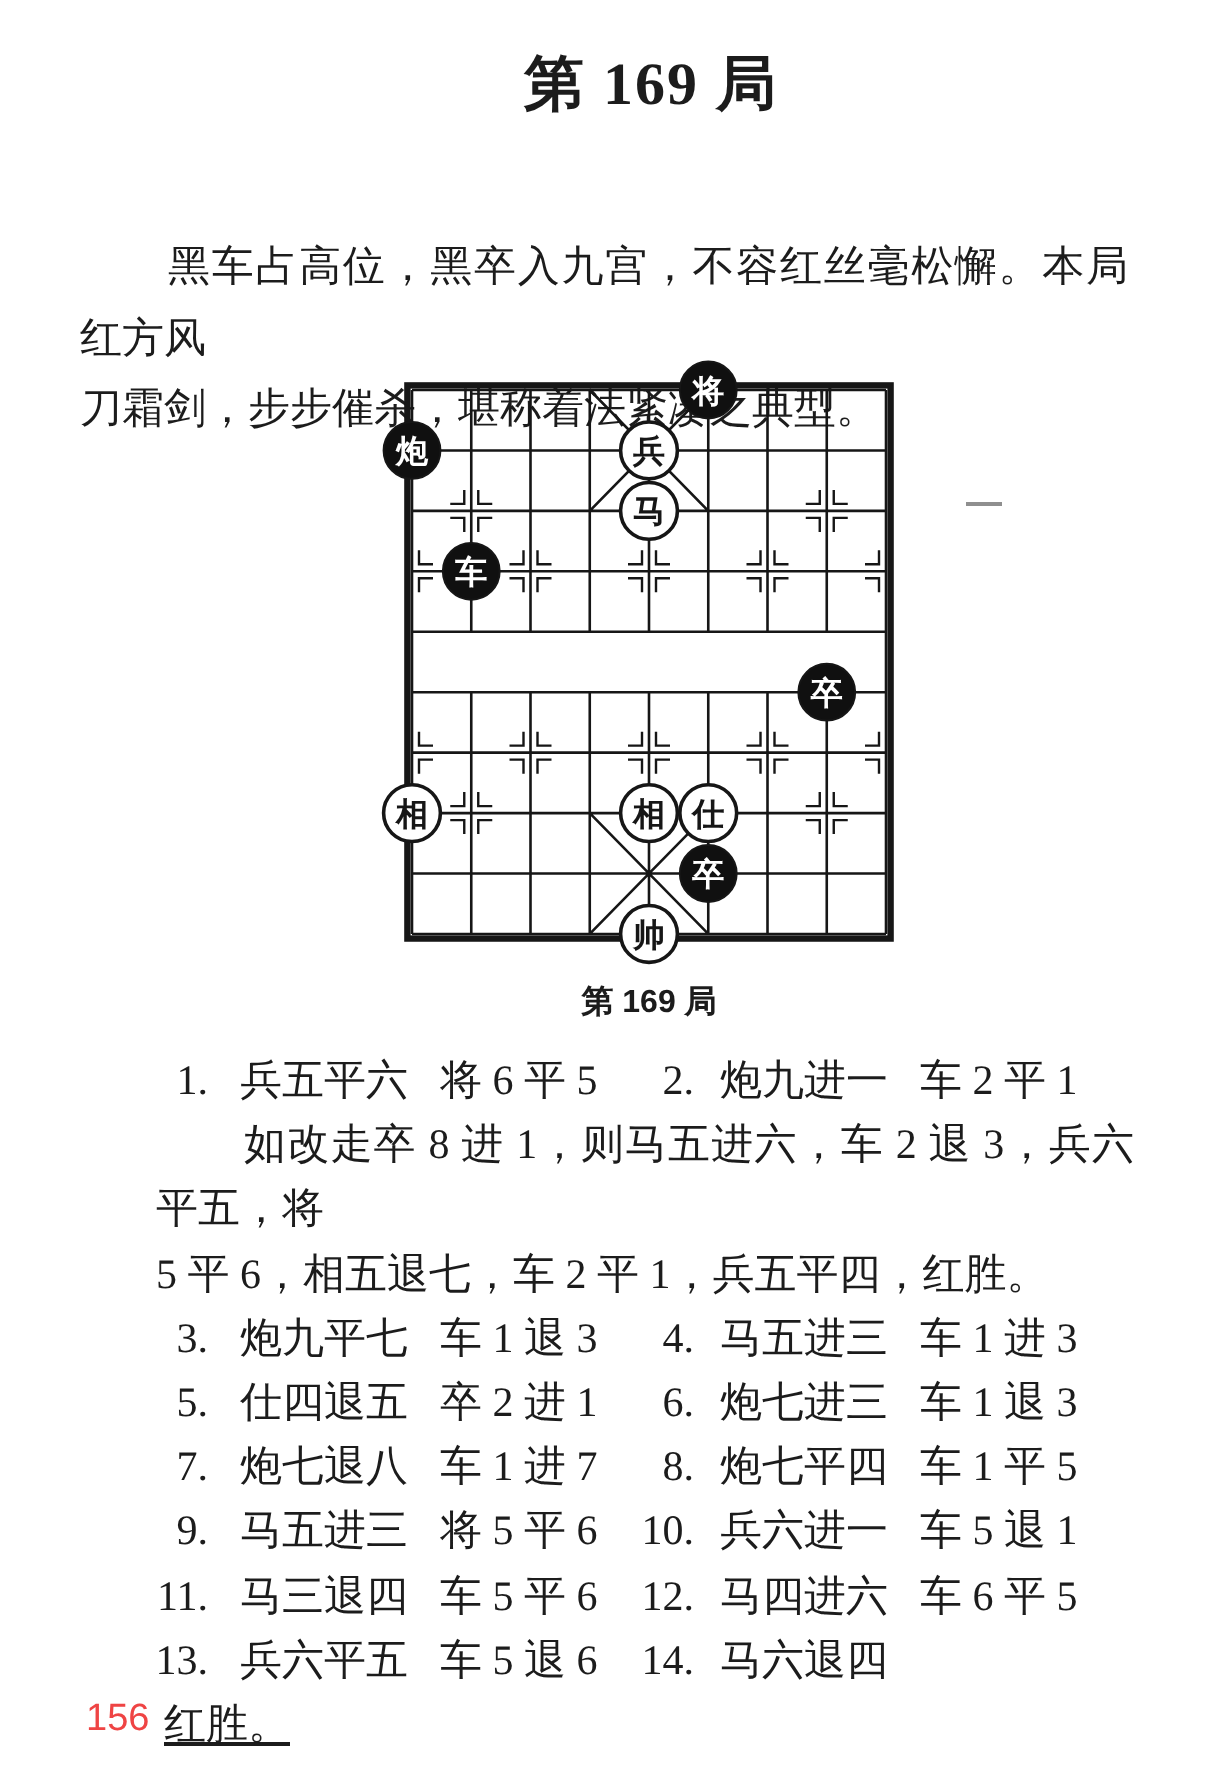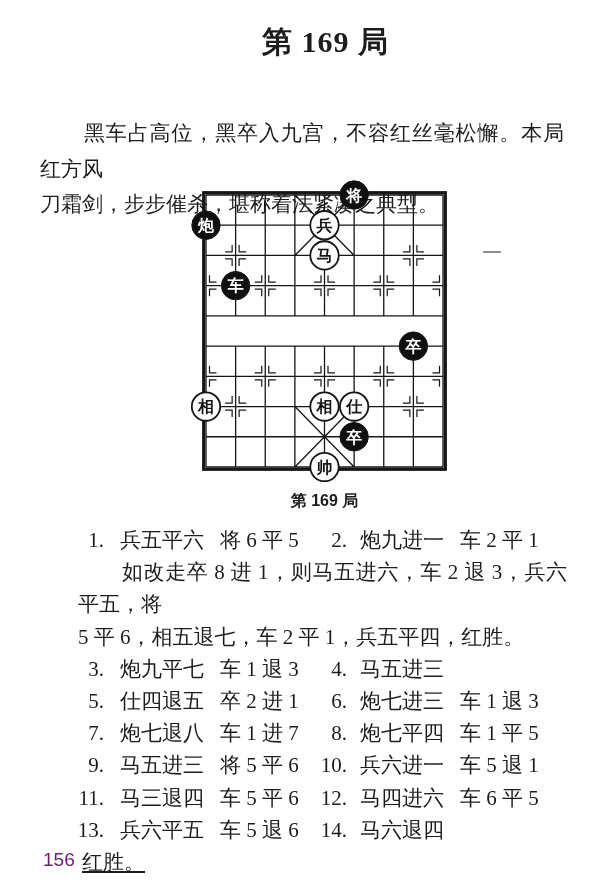--- a/index.html
+++ b/index.html
@@ -30,21 +30,21 @@
   .mrow{display:flex;white-space:pre;}
   .mn{width:64px;text-align:right;}
   .mn2{width:27px;}
   .mv{width:100px;margin-left:16px;}
   .mv2{margin-left:13px;}
   .mb{width:100px;}
   .para div{text-align:justify;margin-left:38px;}
   .result{padding-left:42px;text-decoration:underline;}
   .pagenum{
     position:absolute;left:43px;top:849px;font-size:19px;
-    font-family:"Liberation Sans",sans-serif;color:#701a75;
+    font-family:"Liberation Sans",sans-serif;color:#ef4444;
   }
 </style>
 </head>
 <body>
 
 <div class="title">第 169 局</div>
 
 <div class="intro">
   <div class="indent">黑车占高位，黑卒入九宫，不容红丝毫松懈。本局红方风</div>
   <div>刀霜剑，步步催杀，堪称着法紧凑之典型。</div>
@@ -108,21 +108,21 @@
 
 <div class="moves">
   <div id="mrow-first">
       <div class="mrow"><span class="mn">1.</span><span class="mv">兵五平六</span><span class="mb">将 6 平 5</span><span class="mn mn2">2.</span><span class="mv mv2">炮九进一</span><span class="mb">车 2 平 1</span></div>
     </div>
   <div class="para">
     <div class="indent">如改走卒 8 进 1，则马五进六，车 2 退 3，兵六平五，将</div>
     <div>5 平 6，相五退七，车 2 平 1，兵五平四，红胜。</div>
   </div>
   <div id="mrow-rest">
-      <div class="mrow"><span class="mn">3.</span><span class="mv">炮九平七</span><span class="mb">车 1 退 3</span><span class="mn mn2">4.</span><span class="mv mv2">马五进三</span></div>
+      <div class="mrow"><span class="mn">3.</span><span class="mv">炮九平七</span><span class="mb">车 1 退 3</span><span class="mn mn2">4.</span><span class="mv mv2">马五进三</span><span class="mb">车 1 进 3</span></div>
       <div class="mrow"><span class="mn">5.</span><span class="mv">仕四退五</span><span class="mb">卒 2 进 1</span><span class="mn mn2">6.</span><span class="mv mv2">炮七进三</span><span class="mb">车 1 退 3</span></div>
       <div class="mrow"><span class="mn">7.</span><span class="mv">炮七退八</span><span class="mb">车 1 进 7</span><span class="mn mn2">8.</span><span class="mv mv2">炮七平四</span><span class="mb">车 1 平 5</span></div>
       <div class="mrow"><span class="mn">9.</span><span class="mv">马五进三</span><span class="mb">将 5 平 6</span><span class="mn mn2">10.</span><span class="mv mv2">兵六进一</span><span class="mb">车 5 退 1</span></div>
       <div class="mrow"><span class="mn">11.</span><span class="mv">马三退四</span><span class="mb">车 5 平 6</span><span class="mn mn2">12.</span><span class="mv mv2">马四进六</span><span class="mb">车 6 平 5</span></div>
       <div class="mrow"><span class="mn">13.</span><span class="mv">兵六平五</span><span class="mb">车 5 退 6</span><span class="mn mn2">14.</span><span class="mv mv2">马六退四</span><span class="mb"></span></div>
     </div>
   <div class="result">红胜。</div>
 </div>
 
 <div class="pagenum">156</div>

